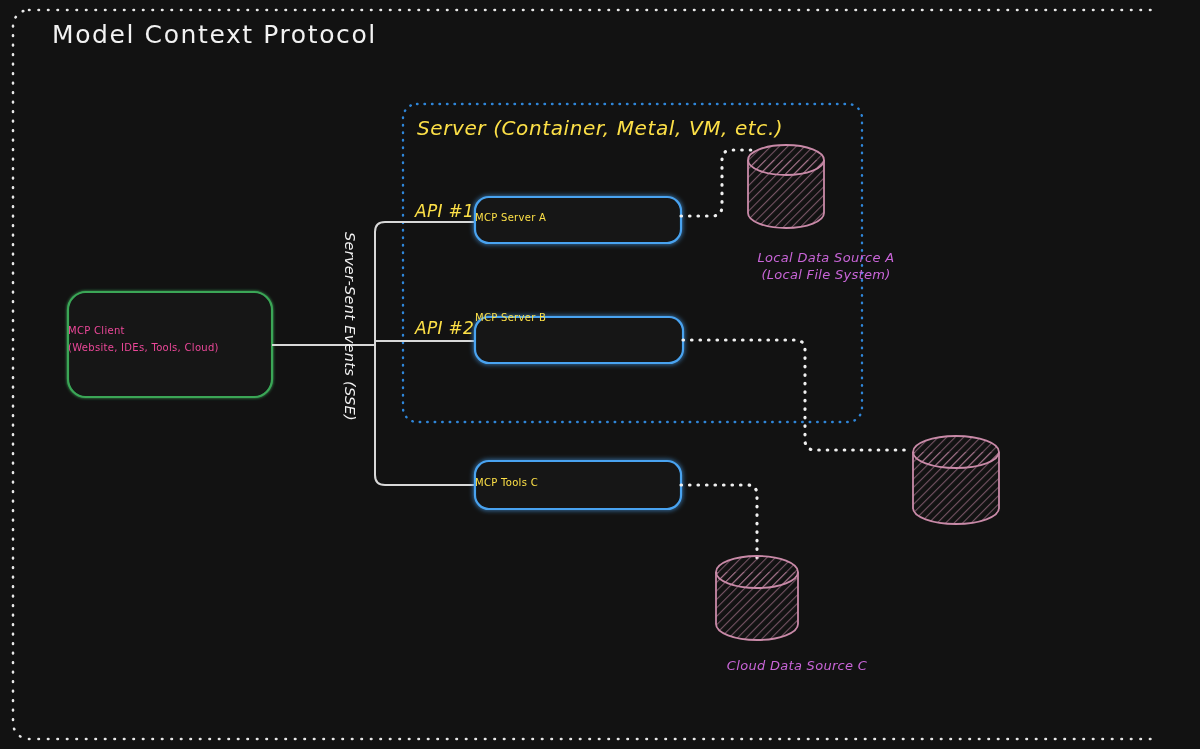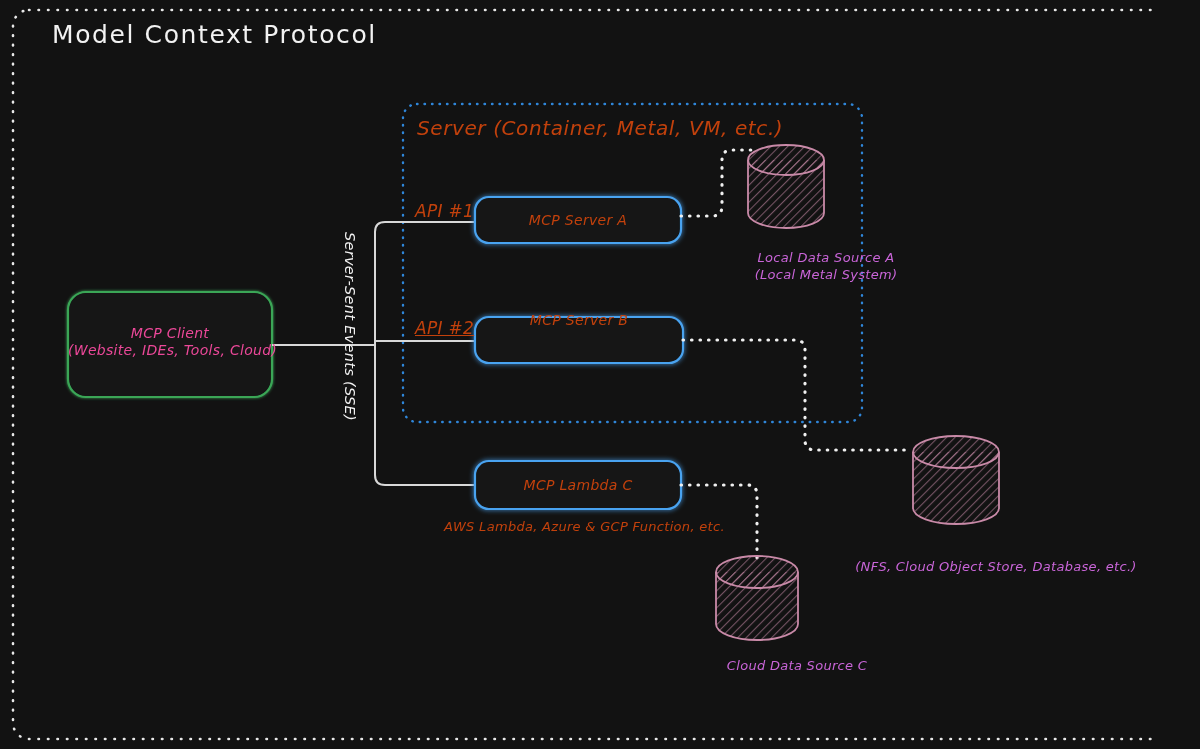--- a/index.html
+++ b/index.html
@@ -27,27 +27,25 @@
     white-space: pre;
     line-height: 1.22;
     letter-spacing: 0.3px;
   }
   .title-text {
     font-size: 25px;
     color: #f2f2f2;
     font-family: "DejaVu Sans", sans-serif;
     letter-spacing: 1.6px;
   }
-  .blue-text { color: #c2410c; }
+  .blue-text { color: #fde047; }
   .green-text { color: #ec4899; }
   .pink-text { color: #c965d8; margin-left: 40px; }
   .node-label {
-    font-size: 14px;
-    text-align: center;
-    font-style: italic;
+    font-size: 10px;
   }
   .container-title {
     font-size: 20px;
     font-style: italic;
     letter-spacing: 0.6px;
   }
   .api-label {
     font-size: 17px;
     font-style: italic;
   }
@@ -146,28 +144,26 @@
   <div class="label title-text" style="left:52px; top:20px;">Model Context Protocol</div>
 
   <div class="label container-title blue-text" style="left:417px; top:116px;">Server (Container, Metal, VM, etc.)</div>
 
   <div class="label node-label green-text" style="left:68px; top:325px; width:204px;">MCP Client</div>
   <div class="label node-label green-text" style="left:68px; top:342px; width:204px;">(Website, IDEs, Tools, Cloud)</div>
 
   <div class="label sse-label" style="left:358px; top:232px;">Server-Sent Events (SSE)</div>
 
   <div class="label api-label blue-text" style="left:415px; top:201px;">API #1</div>
-  <div class="label api-label blue-text" style="left:415px; top:318px;text-decoration:underline;">API #2</div>
+  <div class="label api-label blue-text" style="left:415px; top:318px;">API #2</div>
 
   <div class="label node-label blue-text" style="left:475px; top:212px; width:206px;">MCP Server A</div>
   <div class="label node-label blue-text" style="left:475px; top:312px; width:208px;">MCP Server B</div>
-  <div class="label node-label blue-text" style="left:475px; top:477px; width:206px;">MCP Lambda C</div>
+  <div class="label node-label blue-text" style="left:475px; top:477px; width:206px;">MCP Tools C</div>
 
-  <div class="label sub-label blue-text" style="left:444px; top:519px;">AWS Lambda, Azure &amp; GCP Function, etc.</div>
 
   <div class="label ds-label pink-text" style="left:686px; top:250px; width:200px;">Local Data Source A</div>
-  <div class="label ds-label pink-text" style="left:686px; top:267px; width:200px;">(Local Metal System)</div>
+  <div class="label ds-label pink-text" style="left:686px; top:267px; width:200px;">(Local File System)</div>
 
-  <div class="label ds-label pink-text" style="left:806px; top:559px; width:300px;">(NFS, Cloud Object Store, Database, etc.)</div>
 
   <div class="label ds-label pink-text" style="left:657px; top:658px; width:200px;">Cloud Data Source C</div>
 
 </div>
 
 </body></html>

